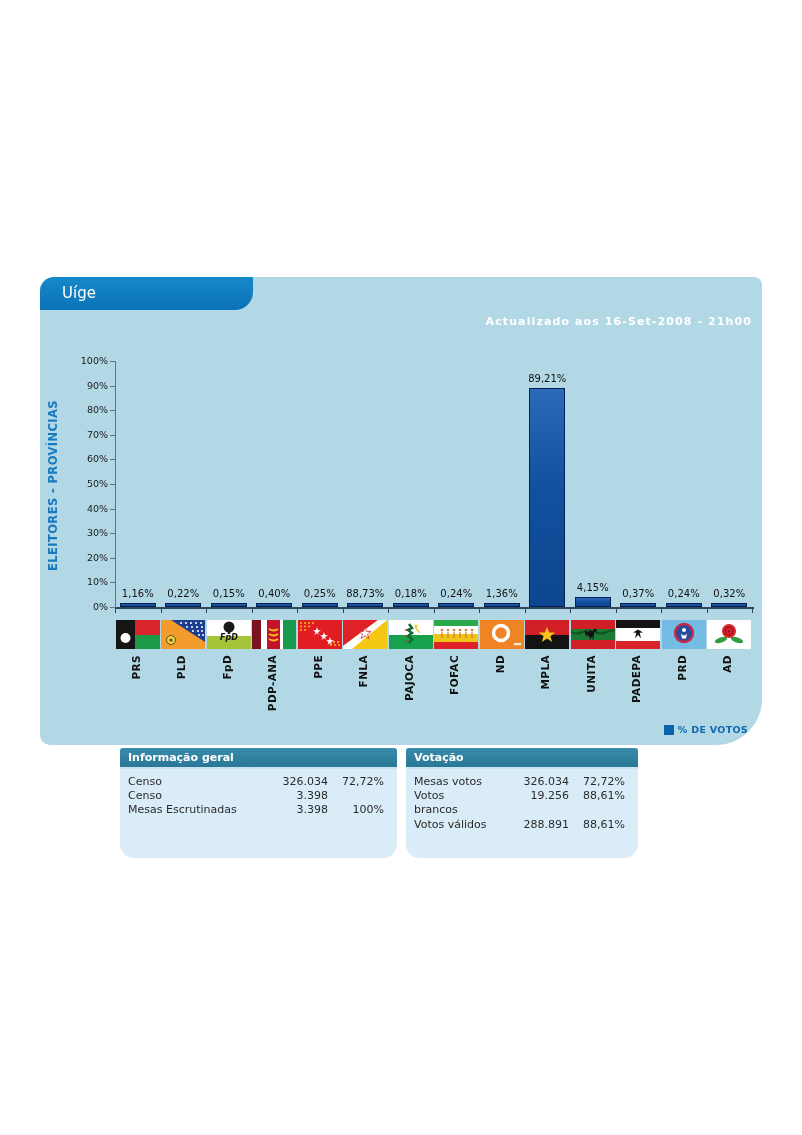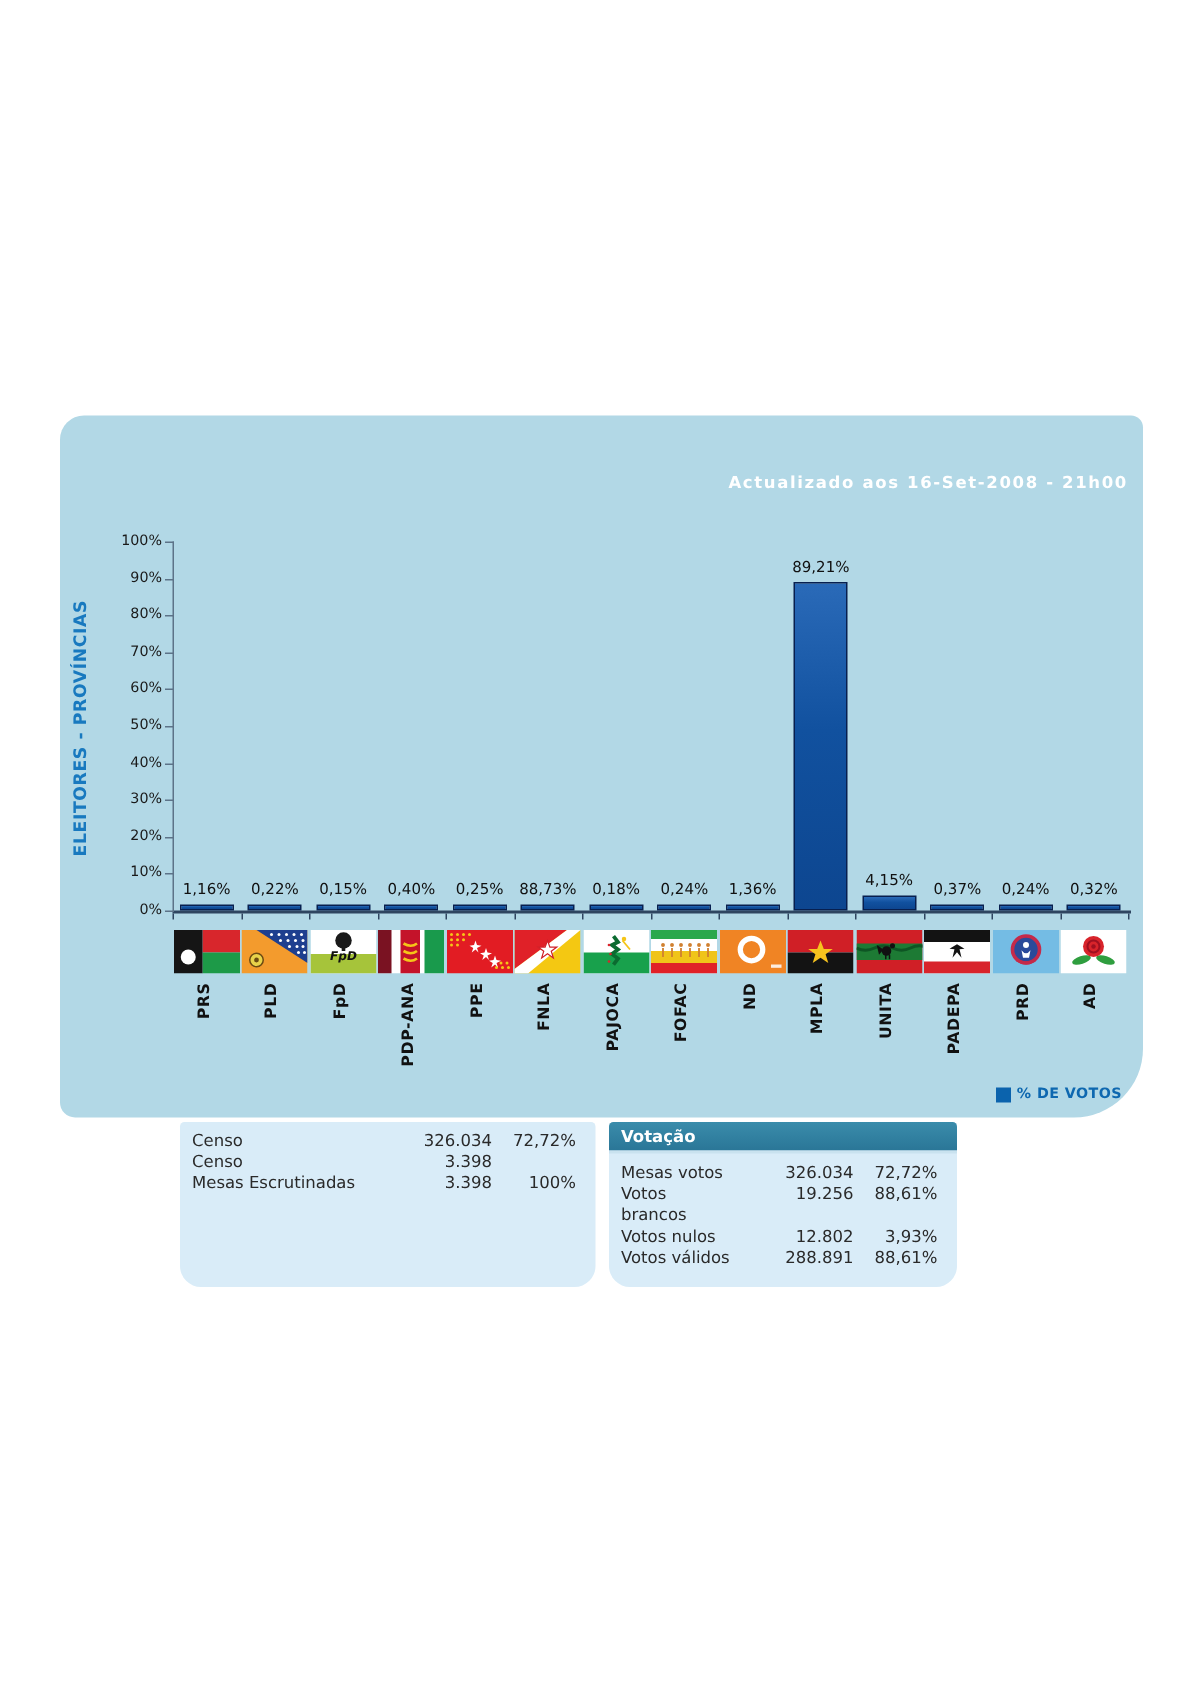--- a/index.html
+++ b/index.html
@@ -312,28 +312,32 @@
             <ellipse cx="14" cy="20" rx="6.5" ry="2.6" fill="#2f9e3f" transform="rotate(-18 14 20)"></ellipse>
             <ellipse cx="30" cy="20" rx="6.5" ry="2.6" fill="#2f9e3f" transform="rotate(18 30 20)"></ellipse>
             <circle cx="22" cy="11" r="7" fill="#d8242b"></circle>
             <circle cx="22" cy="11" r="4" fill="none" stroke="#a01020" stroke-width="1.4"></circle>
             <circle cx="22" cy="11" r="1.5" fill="#a01020"></circle>
           </svg>
         </div>
         <div class="pname" style="left: 681.25px;">AD</div>
         <div class="btick" style="left: 75px;"></div>
       </div>
+    <div class="tab">
+      <span>Uíge</span>
+    </div>
     <div class="updated">Actualizado aos 16-Set-2008 - 21h00</div>
     <div class="legend">
       <span class="swatch" id="legend-swatch" style="background: rgb(11, 99, 173);"></span>
       <span class="legend-label">% DE VOTOS</span>
     </div>
   </section>
 
   <section class="tpanel left">
+    <div class="thead">Informação geral</div>
     <div class="tbody" id="tbody-info">
         <div class="trow">
           <div class="lbl">Censo</div>
           <div class="val">326.034</div>
           <div class="pct">72,72%</div>
         </div>
         <div class="trow">
           <div class="lbl">Censo</div>
           <div class="val">3.398</div>
           <div class="pct"></div>
@@ -353,25 +357,20 @@
           <div class="lbl">Mesas votos</div>
           <div class="val">326.034</div>
           <div class="pct">72,72%</div>
         </div>
         <div class="trow">
           <div class="lbl">Votos brancos</div>
           <div class="val">19.256</div>
           <div class="pct">88,61%</div>
         </div>
         <div class="trow">
-          <div class="lbl">Votos nulos</div>
-          <div class="val">12.802</div>
-          <div class="pct">3,93%</div>
-        </div>
-        <div class="trow">
           <div class="lbl">Votos válidos</div>
           <div class="val">288.891</div>
           <div class="pct">88,61%</div>
         </div>
       </div>
   </section>
 
 </div>
 
 </body></html>

